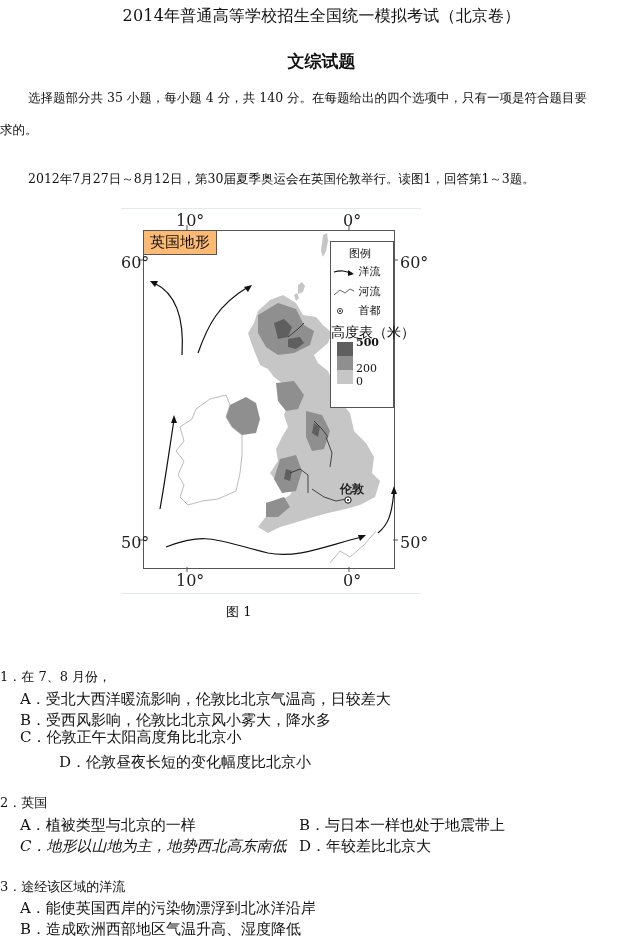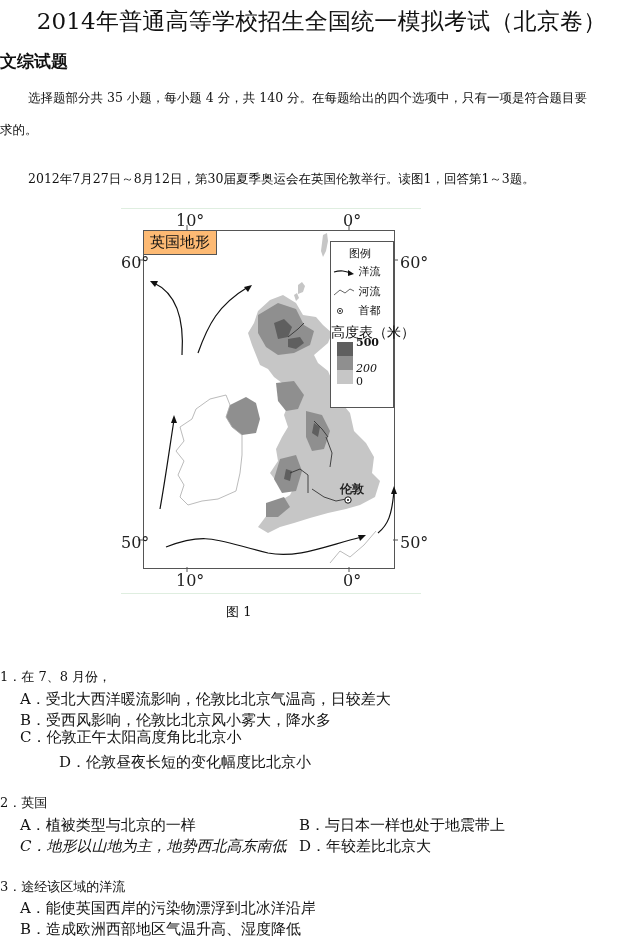--- a/index.html
+++ b/index.html
@@ -1,20 +1,20 @@
 <!DOCTYPE html>
 <html><head>
 <meta charset="utf-8">
 <style>
   html, body { margin:0; padding:0; background:#ffffff; }
   body { width:643px; height:936px; position:relative; overflow:hidden;
          font-family:"DejaVu Serif","Liberation Serif",serif; color:#111; }
   .abs { position:absolute; white-space:nowrap; }
-  .title { left:0; width:643px; top:6px; text-align:center; font-size:23px; letter-spacing:0.2px; }
-  .subtitle { left:0; width:643px; top:50px; font-size:17px; font-weight:bold; }
+  .title { left:0; width:643px; top:6px; text-align:center; font-size:16px; letter-spacing:0.2px; }
+  .subtitle { left:0; width:643px; top:50px; text-align:center; font-size:17px; font-weight:bold; }
   .para { font-size:12.5px; }
   .q { font-size:13px; }
   .opt { font-size:15px; }
   .figure { position:absolute; left:118px; top:205px; width:306px; height:420px; }
   .sep { position:absolute; left:3px; width:300px; height:1px; background:#dfeee0; }
   .frame { position:absolute; left:25px; top:25px; width:250px; height:337px; border:1.5px solid #555; background:#fff; }
   .maplabel { position:absolute; left:26px; top:26px; padding:2px 6px; font-size:15px; border-right:1.5px solid #555; border-bottom:1.5px solid #555; background:#fdba74; }
   .tick { position:absolute; font-size:16px; color:#222; }
   .legend { position:absolute; left:212px; top:36px; width:62px; height:165px; border:1.2px solid #555; background:#fff; font-size:11px; }
   .legend .row { position:absolute; left:2px; white-space:nowrap; }
@@ -145,21 +145,21 @@
         <circle cx="7" cy="5" r="2.6" fill="#fff" stroke="#111" stroke-width="0.8"></circle>
           <circle cx="7" cy="5" r="0.9" fill="#111"></circle>
       </svg>
       <span>首都</span>
     </div>
     <div class="row" style="left:0px;top:82px;font-size:14px;">高度表（米）</div>
     <div style="position:absolute;left:6px;top:100px;width:16px;height:14px;background:#5f5f5f;"></div>
     <div style="position:absolute;left:6px;top:114px;width:16px;height:14px;background:#8f8f8f;"></div>
     <div style="position:absolute;left:6px;top:128px;width:16px;height:14px;background:#c6c6c6;"></div>
     <div class="row" style="left:25px;top:94px;font-weight:bold;">500</div>
-    <div class="row" style="left:25px;top:120px;font-style:italic;">200</div>
+    <div class="row" style="left:25px;top:120px;">200</div>
     <div class="row" style="left:25px;top:133px;">0</div>
   </div>
 
   <div class="tick" style="left:58px;top:366px;">10°</div>
   <div class="tick" style="left:225px;top:366px;">0°</div>
 
   <div class="sep" style="top:388px;"></div>
   <div class="caption">图 1</div>
 </div>
 

